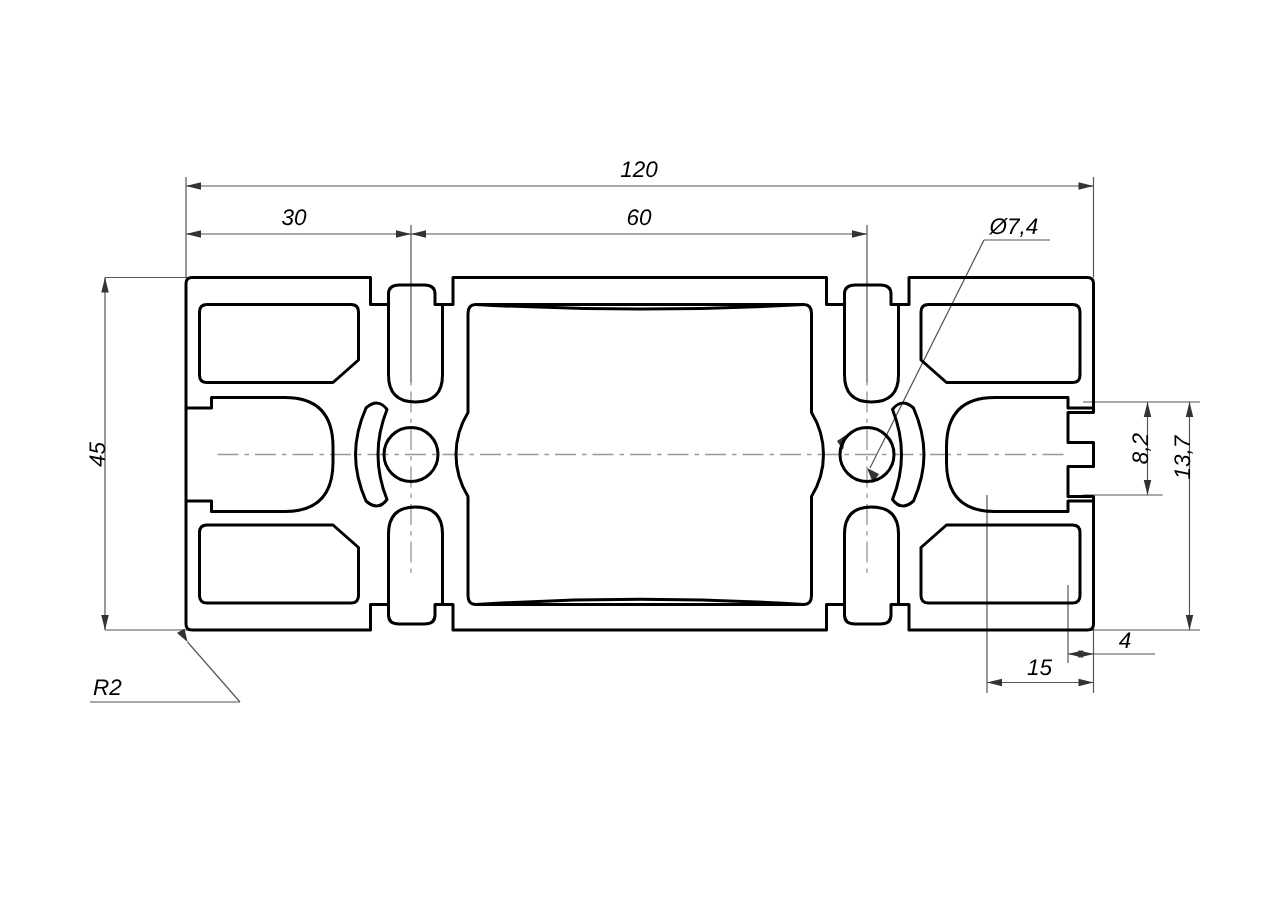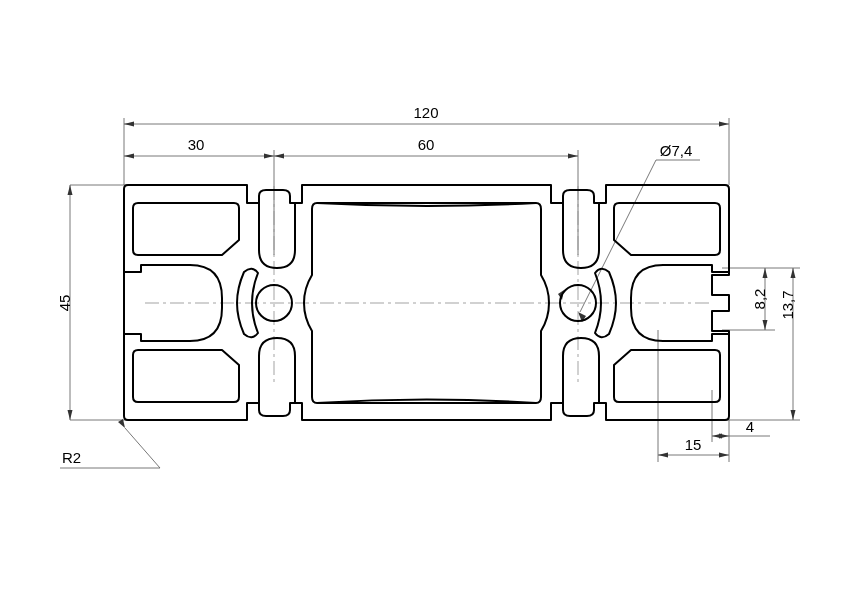--- a/index.html
+++ b/index.html
@@ -1,18 +1,18 @@
 <!DOCTYPE html>
 <html><head>
 <meta charset="utf-8">
 <style>
   html,body{margin:0;padding:0;background:#ffffff;}
   body{width:850px;height:600px;overflow:hidden;
        font-family:"Liberation Sans", sans-serif;color:#000;}
-  #stage{position:relative;width:850px;height:600px;background:#fff;}
+  #stage{position:relative;width:850px;height:600px;background:#fff;font-style:italic;}
   svg{display:block;}
   .dimtxt{font-family:"Liberation Sans", sans-serif;font-size:15px;fill:#000;}
 </style>
 </head>
 <body>
 
 <div id="stage">
 <svg width="850" height="600" viewBox="0 0 850 600">
 
   <rect x="0" y="0" width="850" height="600" fill="#ffffff"></rect>

